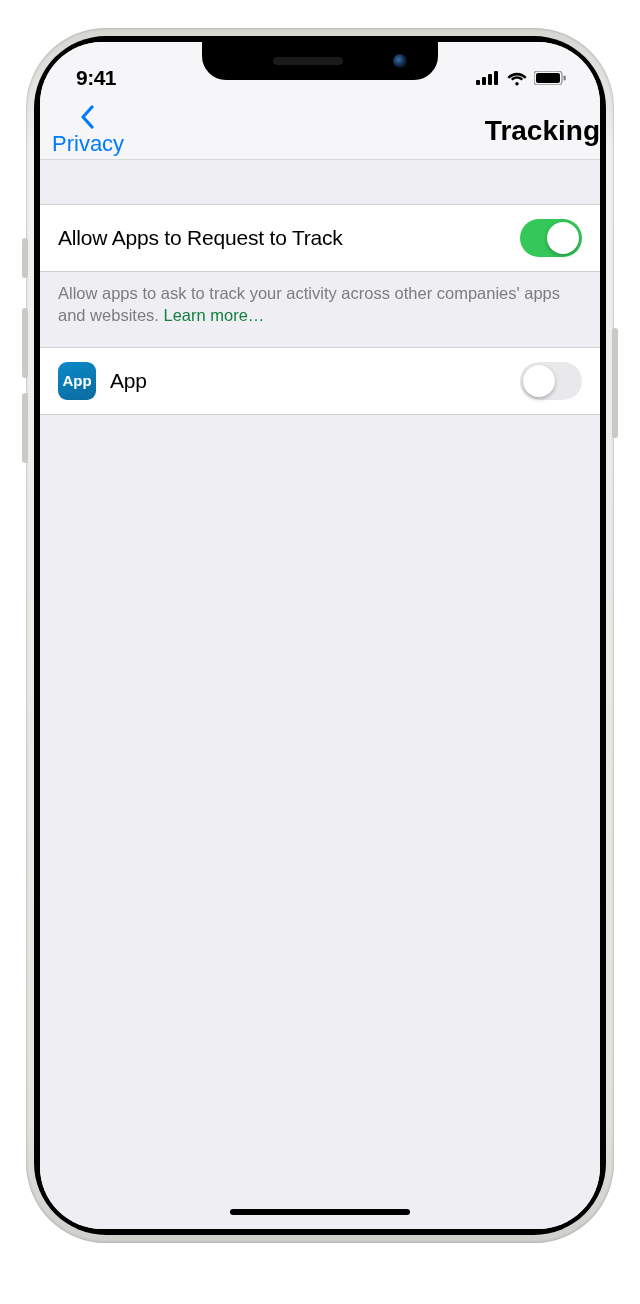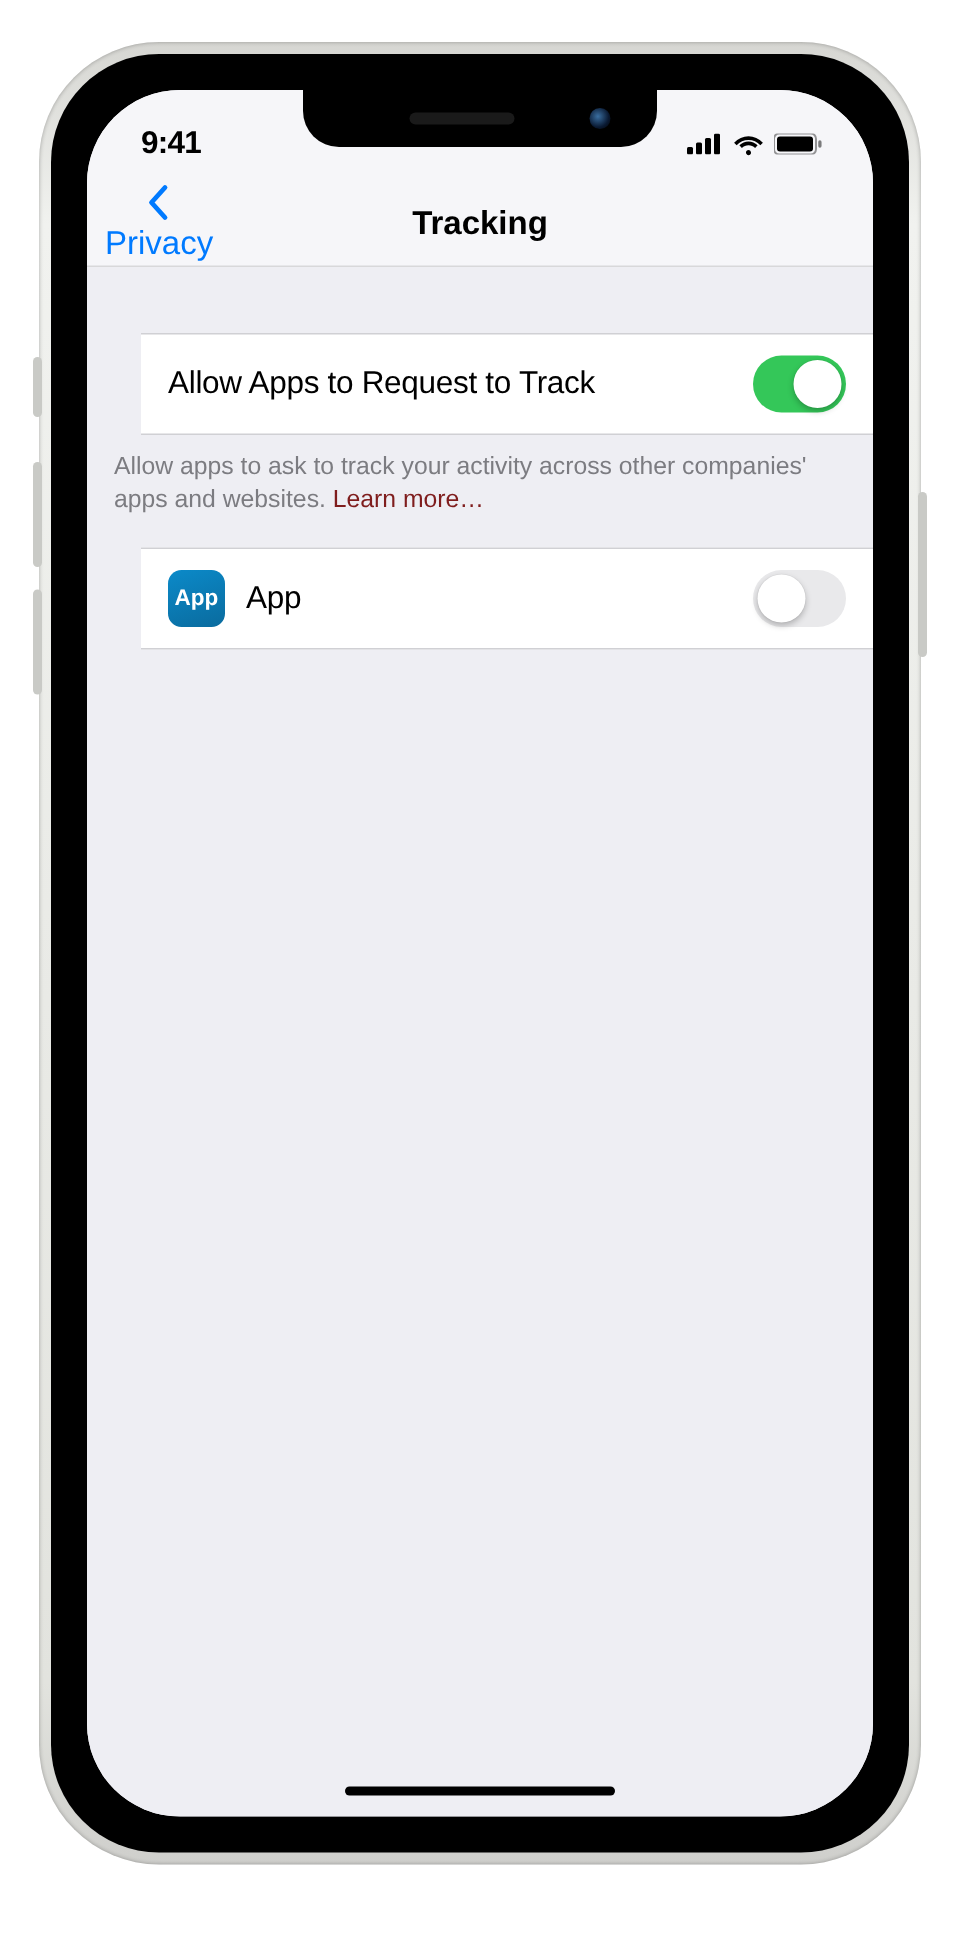--- a/index.html
+++ b/index.html
@@ -26,21 +26,21 @@
       background: linear-gradient(180deg,#d6d6d2 0%, #f1f2ef 10%, #e2e3de 90%, #cfcfcc 100%);
       padding: 8px;
       position: relative;
       box-shadow: inset 0 0 3px rgba(0,0,0,.3);
     }
     .phone-inner {
       width: 100%;
       height: 100%;
       border-radius: 72px;
       background: #000;
-      padding: 24px;
+      padding: 6px;
       position: relative;
     }
     .screen {
       width: 100%;
       height: 100%;
       border-radius: 62px;
       overflow: hidden;
       background: #f2f2f7;
       position: relative;
     }
@@ -115,50 +115,49 @@
       font-weight: 400;
       padding-left: 12px;
       gap: 2px;
       cursor: pointer;
       flex-direction: column;
     }
     .back-btn svg { flex: 0 0 auto; }
     .nav-title {
       position: absolute;
       left: 0; right: 0;
-      text-align: center;
-      font-size: 22px;
+      text-align: right;
+      font-size: 28px;
       font-weight: 600;
       pointer-events: none;
     }
     
     .content { background: #eeeef3; min-height: calc(100% - 118px); }
     .spacer-top { height: 44px; }
     .row {
       background: #fff;
       border-top: 0.5px solid #d0d0d4;
       border-bottom: 0.5px solid #d0d0d4;
       padding: 14px 18px;
       display: flex;
       align-items: center;
       min-height: 58px;
-      margin-left: 36px;
     }
     .row-label {
       flex: 1;
       font-size: 21px;
       letter-spacing: -0.2px;
     }
     .footer-text {
       padding: 10px 18px 20px 18px;
       font-size: 16.5px;
       line-height: 1.35;
       color: #7c7c81;
     }
-    .footer-text a { color: #7f1d1d; text-decoration: none; cursor: pointer;}
+    .footer-text a { color: #15803d; text-decoration: none; cursor: pointer;}
     .app-icon {
       width: 38px; height:38px; border-radius: 9px;
       background: linear-gradient(160deg,#0b8ac9 0%, #0a6b9e 100%);
       display:flex; align-items:center; justify-content:center;
       color:#fff; font-size:15px; font-weight:700;
       margin-right: 14px;
       flex-shrink: 0;
     }
     
     .switch {

